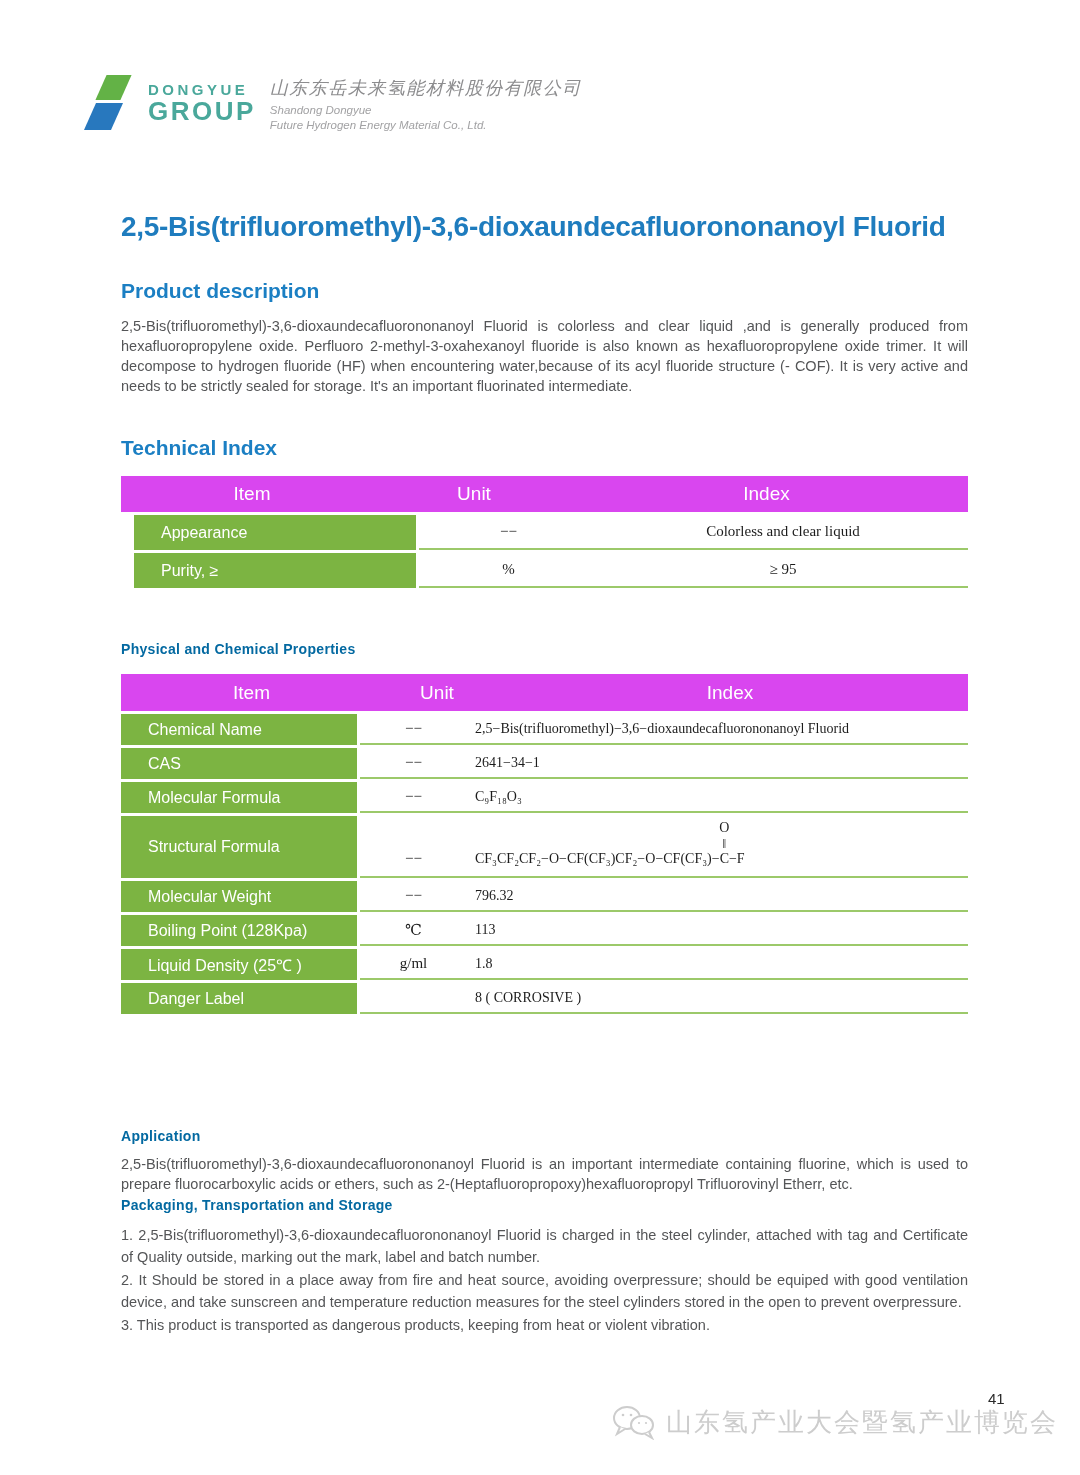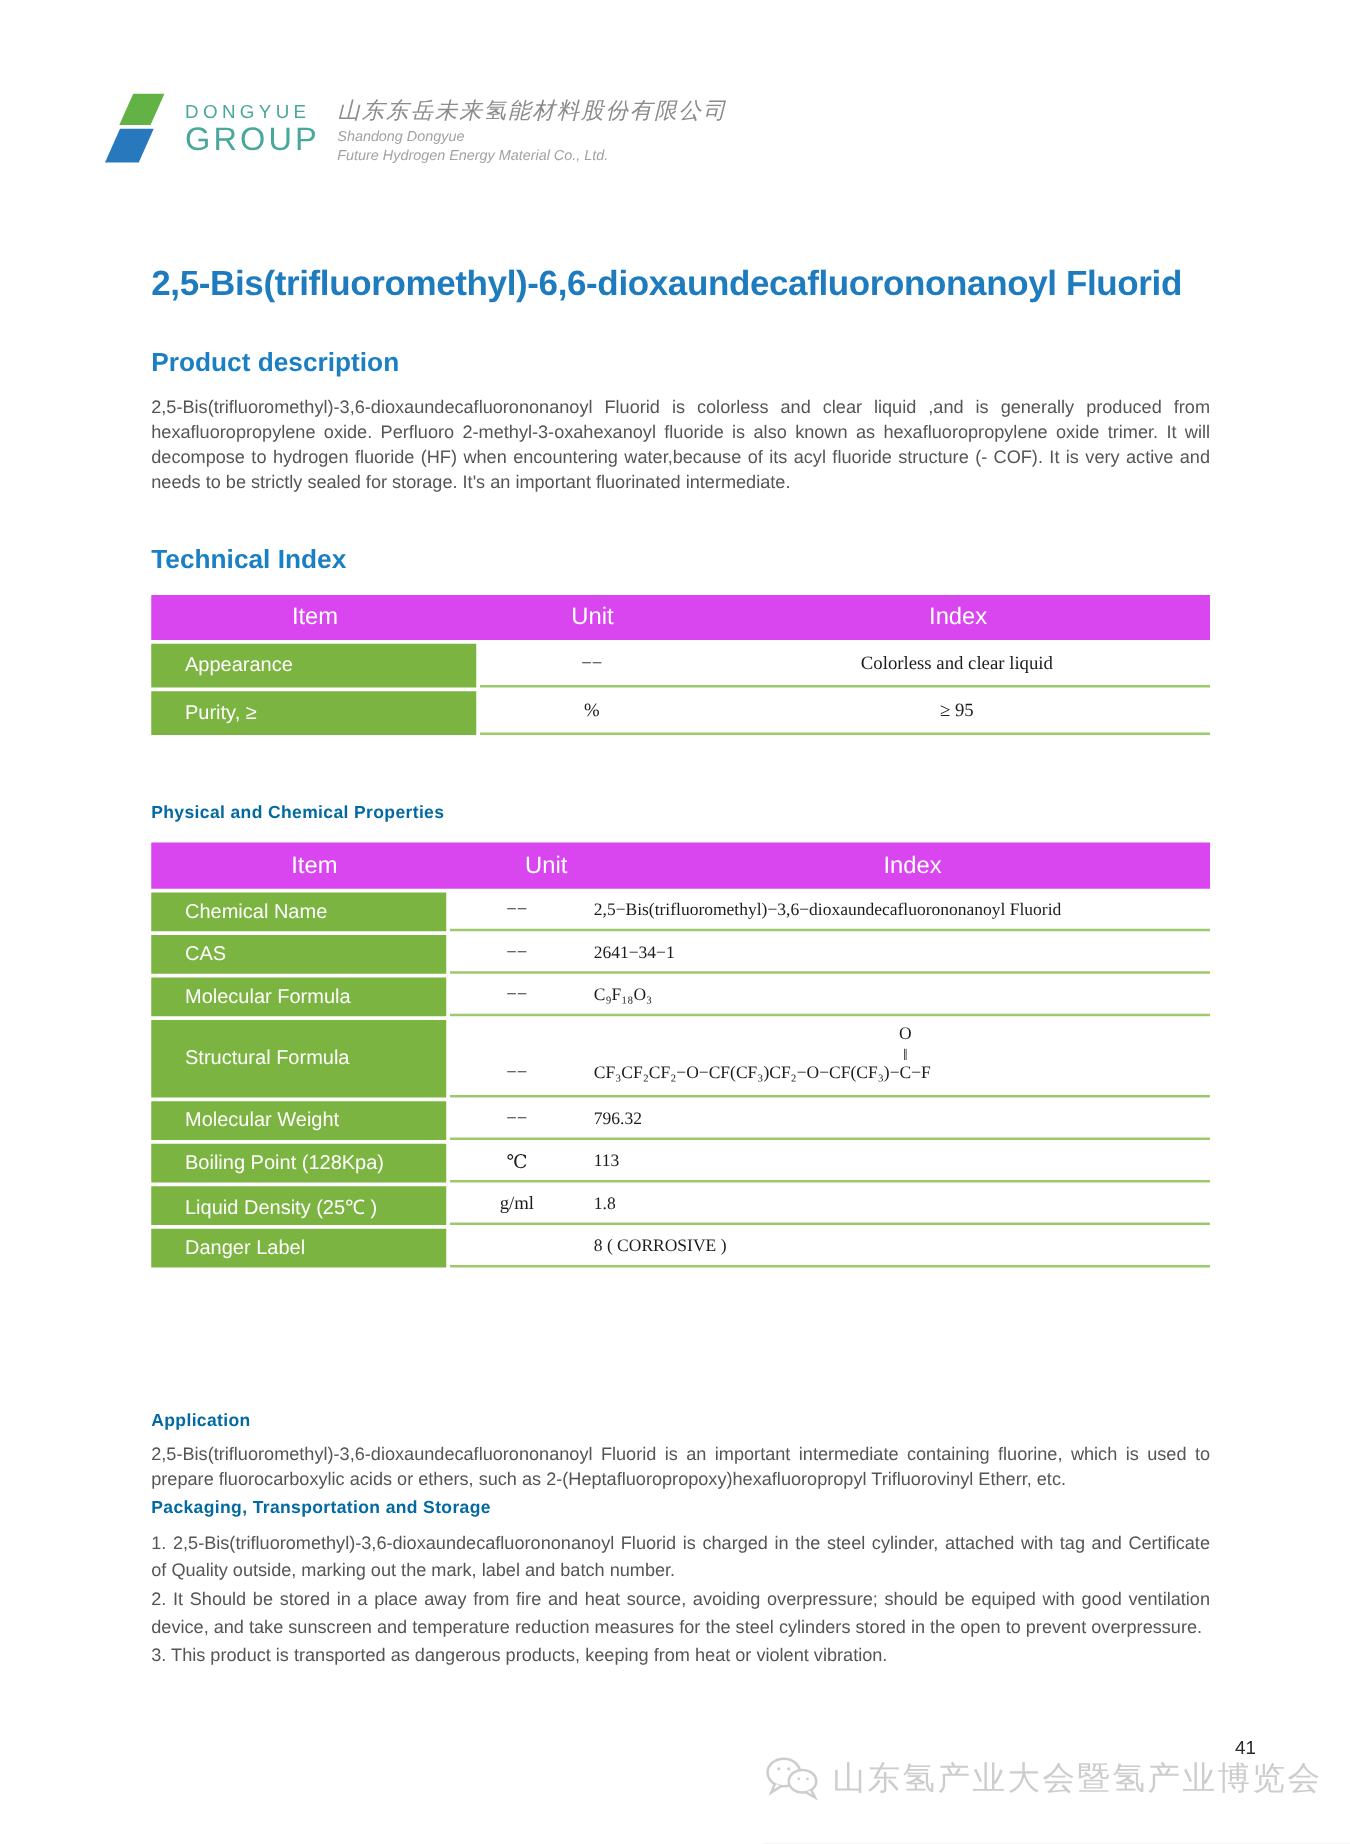--- a/index.html
+++ b/index.html
@@ -8,21 +8,21 @@
     position:relative;
     width:1080px; height:1475px;
     margin:0 auto;
     background:#ffffff;
     font-family:"Liberation Sans", sans-serif;
     overflow:hidden;
   }
 
   
   .header { position:absolute; top:74px; left:84px; display:flex; align-items:flex-start; }
-  .logo { display:flex; align-items:center; }
+  .logo { display:flex; align-items:center;font-weight:bold; }
   .logo-mark { position:relative; width:56px; height:58px; flex:0 0 auto; }
   .logo-mark .lm-green {
     position:absolute; left:17px; top:1px; width:25px; height:25px;
     background:#63b246; transform:skewX(-24deg);
   }
   .logo-mark .lm-blue {
     position:absolute; left:6px; top:29px; width:27px; height:27px;
     background:#2878be; transform:skewX(-24deg);
   }
   .logo-text { margin-left:8px; color:#4aa89b; }
@@ -55,21 +55,21 @@
   .phys .thead { height:37px; }
   .tech .c-item { width:262px; }  .tech .c-unit { width:182px; }  .tech .c-index { flex:1; }
   .phys .c-item { width:261px; }  .phys .c-unit { width:110px; }  .phys .c-index { flex:1; }
 
   .trow { display:flex; margin-top:3px; }
   .gcell {
     background:#7cb442; color:#fff; font-size:16px;
     display:flex; align-items:center; padding-left:27px;
     margin-right:3px;
   }
-  .tech .gcell { width:260px; }
+  .tech .gcell { width:282px;margin-left:13px; }
   .phys .gcell { width:236px; }
   .dcells {
     flex:1; display:flex; align-items:center;
     border-bottom:2px solid #9cc96a;
     font-family:"Liberation Serif","DejaVu Serif",serif;
     font-size:15px; color:#1c1c1c;
   }
   .tech .trow { height:35px; }
   .phys .trow { height:31px; }
   .phys .trow.tall { height:62px; }
@@ -109,21 +109,21 @@
         <div class="logo-line2">GROUP</div>
       </div>
     </div>
     <div class="company">
       <div class="company-cn">山东东岳未来氢能材料股份有限公司</div>
       <div class="company-en">Shandong Dongyue</div>
       <div class="company-en">Future Hydrogen Energy Material Co., Ltd.</div>
     </div>
   </div>
 
-  <h1 class="doc-title">2,5-Bis(trifluoromethyl)-6,6-dioxaundecafluorononanoyl Fluorid</h1>
+  <h1 class="doc-title">2,5-Bis(trifluoromethyl)-3,6-dioxaundecafluorononanoyl Fluorid</h1>
 
   <div class="sec" style="top:279px">
     <h2 class="h-dark">Product description</h2>
     <p class="body-text">2,5-Bis(trifluoromethyl)-3,6-dioxaundecafluorononanoyl Fluorid is colorless and clear liquid ,and is generally  produced from hexafluoropropylene oxide. Perfluoro 2-methyl-3-oxahexanoyl  fluoride is also known as hexafluoropropylene oxide trimer. It will decompose to hydrogen fluoride (HF) when encountering water,because of its acyl fluoride structure (- COF). It is very active and needs to be strictly sealed for storage. It's an important fluorinated intermediate.</p>
   </div>
 
   <div class="sec" style="top:436px">
     <h2 class="h-dark">Technical Index</h2>
     <div class="tbl tech">
       <div class="thead">

